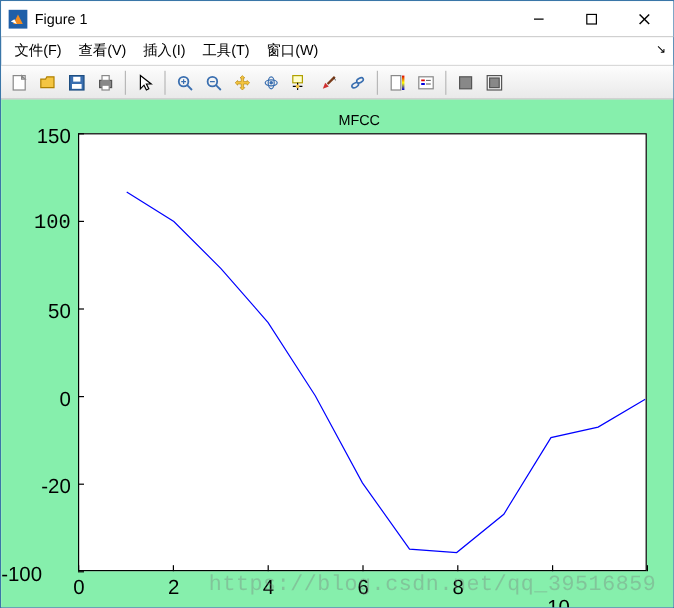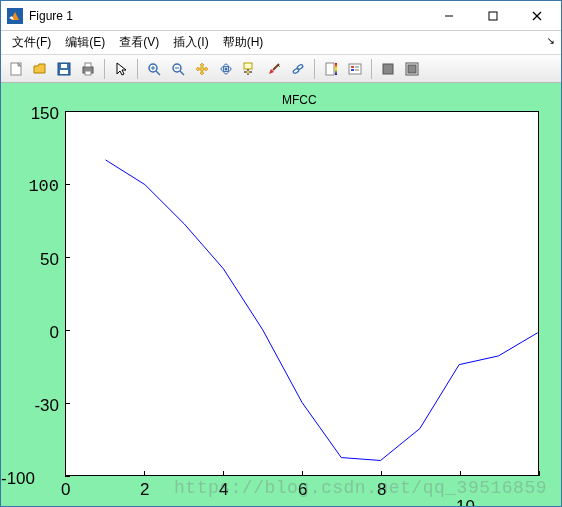--- a/index.html
+++ b/index.html
@@ -50,24 +50,24 @@
     <div class="win-btn close">
       <svg width="10" height="10" viewBox="0 0 10 10">
           <line x1="1" y1="1" x2="9" y2="9" stroke="#000" stroke-width="1.2"></line>
           <line x1="9" y1="1" x2="1" y2="9" stroke="#000" stroke-width="1.2"></line>
         </svg>
     </div>
   </div>
 
   <div class="menubar">
     <div class="menu-item">文件(F)</div>
-    <div class="menu-item">编辑(E)</div>
     <div class="menu-item">查看(V)</div>
     <div class="menu-item">插入(I)</div>
-    <div class="menu-item">帮助(H)</div>
+    <div class="menu-item">工具(T)</div>
+    <div class="menu-item">窗口(W)</div>
     <span class="menu-caret">↘</span>
   </div>
 
   <div class="toolbar">
     <div class="tbtn">
         <svg width="16" height="16">
           <rect x="3" y="2" width="10" height="12" fill="#fff" stroke="#888"></rect>
           <path d="M10 2 L13 5 L10 5 Z" fill="#ddd" stroke="#888"></path>
         </svg>
       </div>
@@ -199,21 +199,21 @@
         <div class="tick-label" style="left: 297px; top: 397px;">6</div>
         <div style="position: absolute; left: 301px; top: 393px; width: 1px; height: 5px; background: rgb(0, 0, 0); transform: translateY(-5px);"></div>
         <div class="tick-label" style="left: 376px; top: 397px;">8</div>
         <div style="position: absolute; left: 380px; top: 393px; width: 1px; height: 5px; background: rgb(0, 0, 0); transform: translateY(-5px);"></div>
         <div class="tick-label" style="left: 455px; top: 414px;">10</div>
         <div style="position: absolute; left: 459px; top: 393px; width: 1px; height: 5px; background: rgb(0, 0, 0); transform: translateY(-5px);"></div>
         <div class="tick-label" style="left: 534px; top: 397px; margin-top: 48px;">12</div>
         <div style="position: absolute; left: 538px; top: 393px; width: 1px; height: 5px; background: rgb(0, 0, 0); transform: translateY(-5px);"></div>
         <div class="tick-label" style="right: 526px; top: 386px; text-align: right; width: 40px;">-100</div>
         <div style="position: absolute; left: 64px; top: 393px; width: 5px; height: 1px; background: rgb(0, 0, 0);"></div>
-        <div class="tick-label" style="right: 502px; top: 313px; text-align: right; width: 40px;">-30</div>
+        <div class="tick-label" style="right: 502px; top: 313px; text-align: right; width: 40px;">-20</div>
         <div style="position: absolute; left: 64px; top: 320px; width: 5px; height: 1px; background: rgb(0, 0, 0);"></div>
         <div class="tick-label" style="right: 502px; top: 240px; text-align: right; width: 40px;">0</div>
         <div style="position: absolute; left: 64px; top: 247px; width: 5px; height: 1px; background: rgb(0, 0, 0);"></div>
         <div class="tick-label" style="right: 502px; top: 167px; text-align: right; width: 40px;">50</div>
         <div style="position: absolute; left: 64px; top: 174px; width: 5px; height: 1px; background: rgb(0, 0, 0);"></div>
         <div class="tick-label" style="right: 502px; top: 94px; text-align: right; width: 40px; font-family: Liberation Mono, monospace;">100</div>
         <div style="position: absolute; left: 64px; top: 101px; width: 5px; height: 1px; background: rgb(0, 0, 0);"></div>
         <div class="tick-label" style="right: 502px; top: 21px; text-align: right; width: 40px;">150</div>
         <div style="position: absolute; left: 64px; top: 28px; width: 5px; height: 1px; background: rgb(0, 0, 0);"></div>
       </div>

